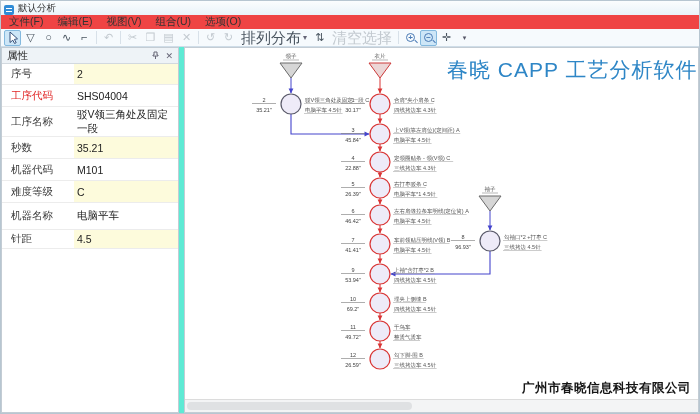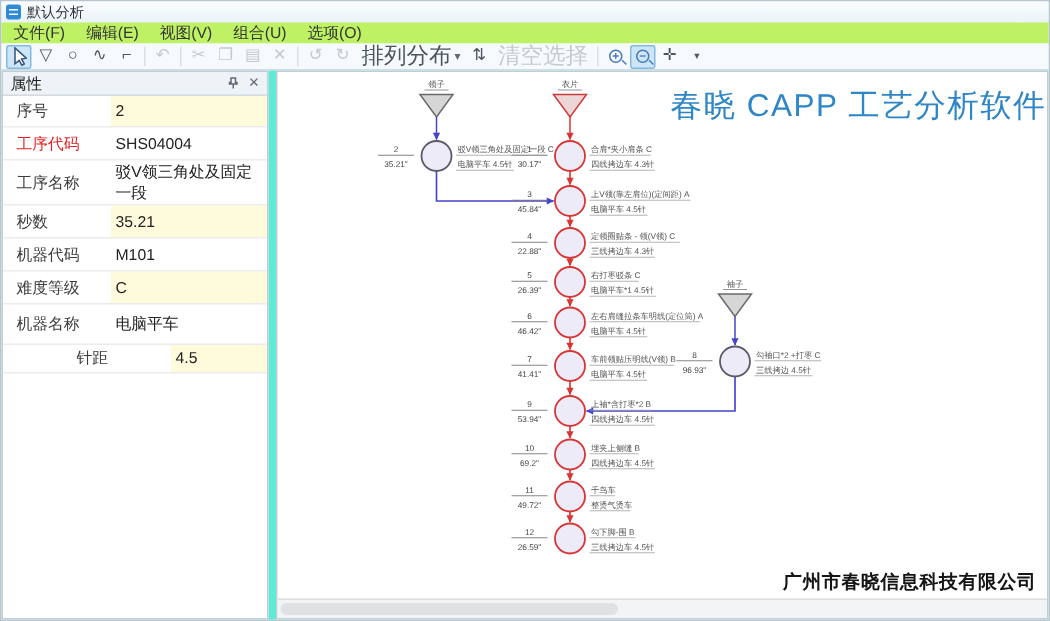--- a/index.html
+++ b/index.html
@@ -1,26 +1,26 @@
 <!DOCTYPE html>
 <html><head>
 <meta charset="utf-8">
 <style>
   * { margin:0; padding:0; box-sizing:border-box; }
   html,body { width:700px; height:414px; overflow:hidden; }
   body { font-family:"Liberation Sans","DejaVu Sans",sans-serif; background:#dfe9f0; }
   .window { width:700px; height:414px; display:flex; flex-direction:column; background:#f4f9fc; border:1px solid #b7c6d1; }
 
   
-  .titlebar { height:14px; display:flex; align-items:center; gap:4px; padding:0 3px; background:linear-gradient(#fbfdfe,#e9f3f9); font-size:9.5px; color:#333; flex:0 0 auto; }
+  .titlebar { height:14px; display:flex; align-items:flex-end; gap:4px; padding:0 3px; background:linear-gradient(#fbfdfe,#e9f3f9); font-size:9.5px; color:#333; flex:0 0 auto; }
   .appicon { width:10px; height:10px; background:#2f8bd6; border-radius:2px; position:relative; }
   .appicon::after { content:""; position:absolute; left:2px; top:2.5px; width:6px; height:1.5px; background:#fff; box-shadow:0 3px 0 #fff; }
 
   
-  .menubar { height:14px; display:flex; background:#bef264; font-size:10.5px; color:#333; padding-left:2px; flex:0 0 auto; }
+  .menubar { height:14px; display:flex; background:#ef4444; font-size:10.5px; color:#333; padding-left:2px; flex:0 0 auto; }
   .menu-item { padding:0 8px 0 6px; cursor:default; }
 
   
   .toolbar { height:18px; display:flex; align-items:center; background:#f6fafd; border-bottom:1px solid #cfdde8; padding:0 3px; gap:1px; flex:0 0 auto; }
   .tbtn { min-width:17px; height:16px; display:flex; align-items:center; justify-content:center; color:#4a5560; font-size:11px; line-height:1; border:1px solid transparent; border-radius:2px; padding:0 2px; gap:2px; }
   .tbtn.active { background:#cde6f7; border-color:#84b9de; }
   .tbtn.disabled { color:#c3cad0; }
   .tbtn .caret { font-size:8px; color:#667; }
   .tlabel { font-size:15px; }
   .sep { width:1px; height:13px; background:#d8e1e9; margin:0 2px; align-self:center; }
@@ -169,21 +169,21 @@
             <span class="pvalue">M101</span>
           </div>
           <div class="prow" style="height: 22px;">
             <span class="plabel">难度等级</span>
             <span class="pvalue hl">C</span>
           </div>
           <div class="prow" style="height: 27px;">
             <span class="plabel">机器名称</span>
             <span class="pvalue">电脑平车</span>
           </div>
-          <div class="prow" style="height: 19px; padding-left: 40px;">
+          <div class="prow" style="height: 19px;">
             <span class="plabel">针距</span>
             <span class="pvalue hl">4.5</span>
           </div>
         </div>
     </div>
 
     <div class="splitter"></div>
 
     <div class="canvas">
       <svg id="flow" width="515" height="344">

